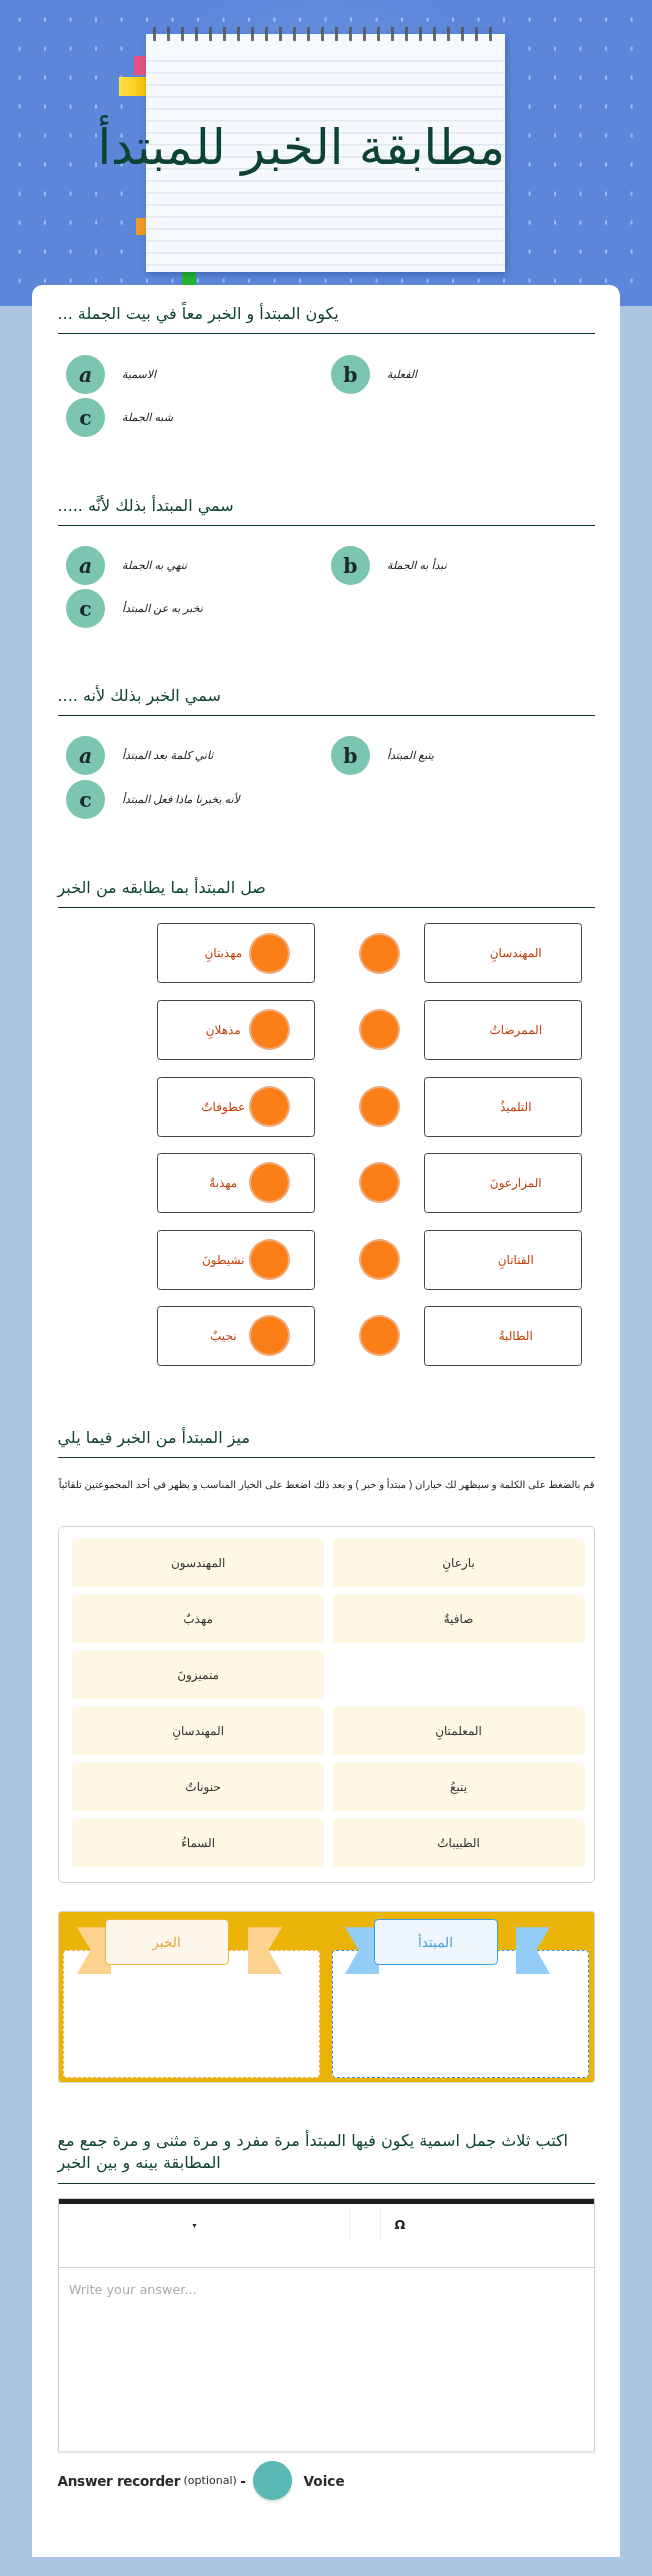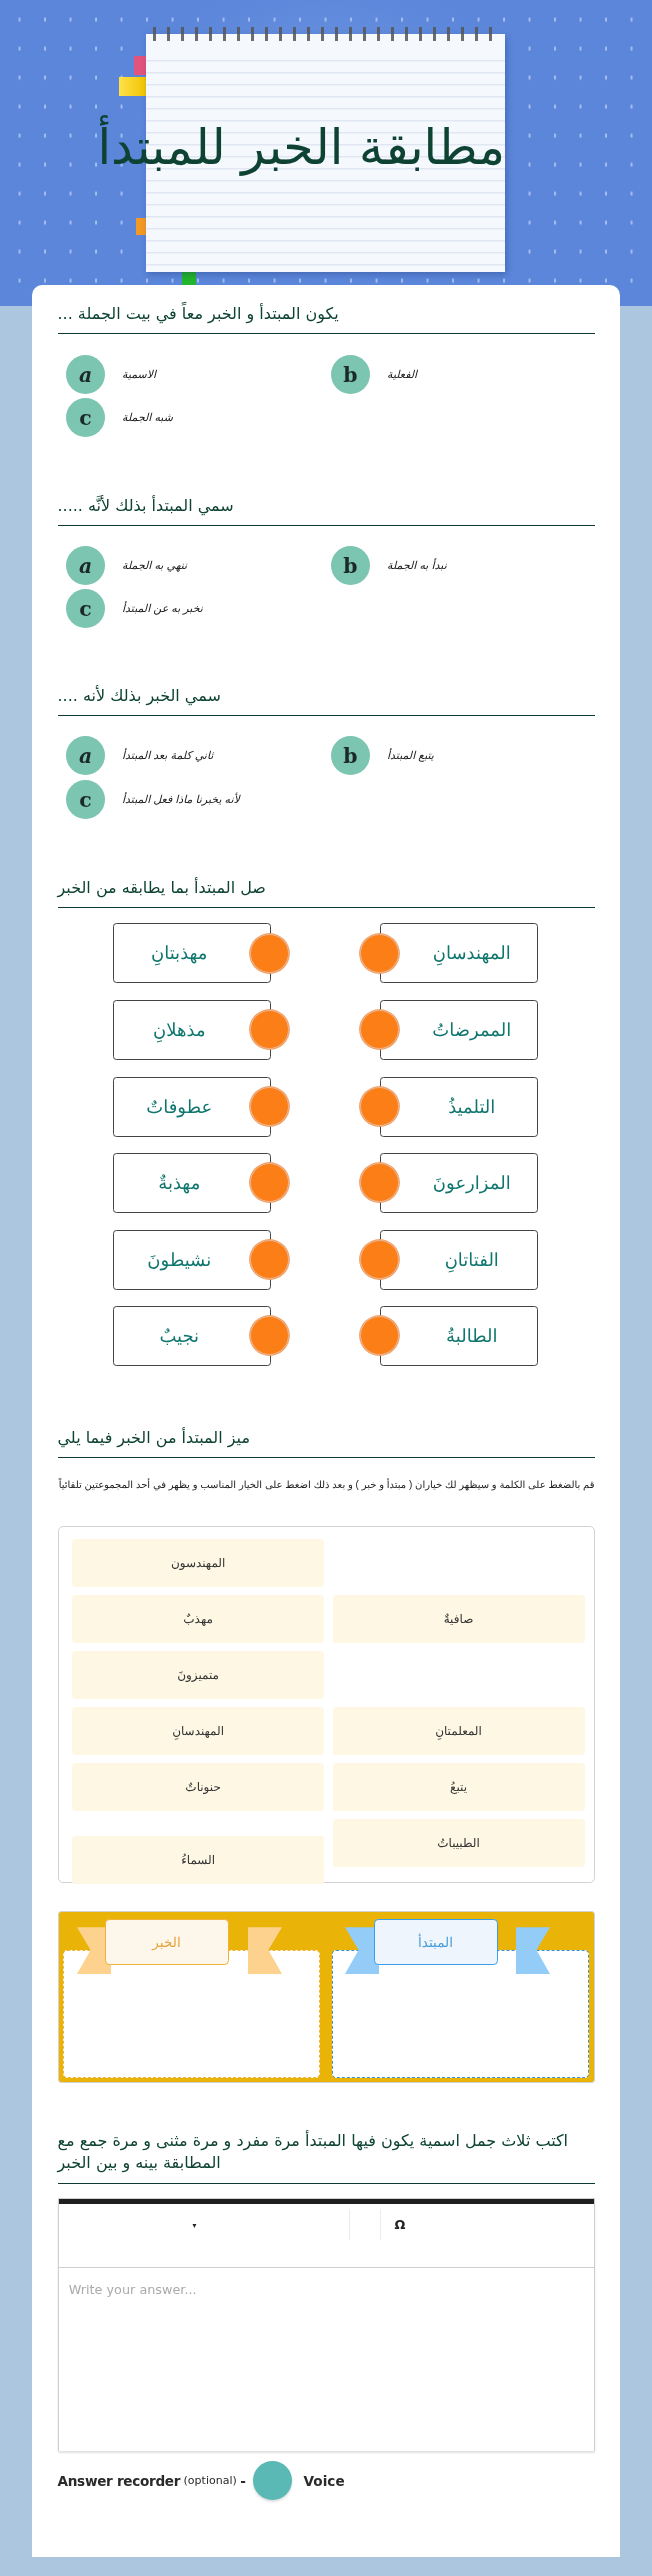--- a/index.html
+++ b/index.html
@@ -75,21 +75,21 @@
     font-family: "DejaVu Serif", serif; font-weight: bold; font-size: 20.4px;
   }
   .opt .bubble.a { font-style: italic; }
   .opt .label { margin-left: 17px; font-size: 11px; color: #222; direction: rtl; font-style: italic; }
 
   
   .match-box {
     position: absolute; width: 158px; height: 60px;
     border: 1.3px solid #444; border-radius: 3.4px; background: #fff;
     display: flex; align-items: center; justify-content: center;
-    font-size: 18px; color: #0f766e; direction: rtl;
+    font-size: 12px; color: #c2410c; direction: rtl; margin-left: 44px;
   }
   .match-box.left span { margin-right: 25.5px; }
   .match-box.right span { margin-left: 25.5px; }
   .dot {
     position: absolute; width: 39px; height: 39px; border-radius: 50%;
     background: #fc7e17; border: 1.7px solid #e8b699;
     box-shadow: 0 0 0 0.9px #f3a060;
   }
 
   
@@ -277,28 +277,29 @@
     <div class="dot" style="left:328px; top:1031px;"></div>
   </div>
 
   <div class="q-title" style="top:1143px;">
     <span class="t">ميز المبتدأ   من الخبر فيما يلي</span>
   </div>
   <div class="instr">قم بالضغط على الكلمة و سيظهر لك خياران ( مبتدأ و خبر ) و بعد ذلك اضغط على الخيار المناسب و يظهر في أحد المجموعتين تلقائياً</div>
 
   <div class="tiles">
     <div class="tile" style="left:13.6px; top:12px;">المهندسون</div>
+    <div class="tile" style="left:274px; top:12px;">بارعانِ</div>
     <div class="tile" style="left:13.6px; top:68px;">مهذبٌ</div>
     <div class="tile" style="left:274px; top:68px;">صافيةٌ</div>
     <div class="tile" style="left:13.6px; top:124px;">متميزونَ</div>
     <div class="tile" style="left:13.6px; top:180px;">المهندسانِ</div>
     <div class="tile" style="left:274px; top:180px;">المعلمتانِ</div>
     <div class="tile" style="left:13.6px; top:236px;padding-left:10px;">حنوناتٌ</div>
     <div class="tile" style="left:274px; top:236px;">يتبعُ</div>
-    <div class="tile" style="left:13.6px; top:292px;margin-top:17px;">السماءُ</div>
+    <div class="tile" style="left:13.6px; top:292px;">السماءُ</div>
     <div class="tile" style="left:274px; top:292px;">الطبيباتُ</div>
   </div>
 
   <div class="buckets">
 
     <div class="bucket" style="left:4.3px; border-color:#f0b23a;"></div>
     <svg class="ribbon-tail" style="left:18.7px;" viewBox="0 0 40 55">
         <polygon points="0,0 40,0 40,55 0,55 16,27" fill="#fdd28e"></polygon>
       </svg>
     <svg class="ribbon-tail" style="left:189px;" viewBox="0 0 40 55">

